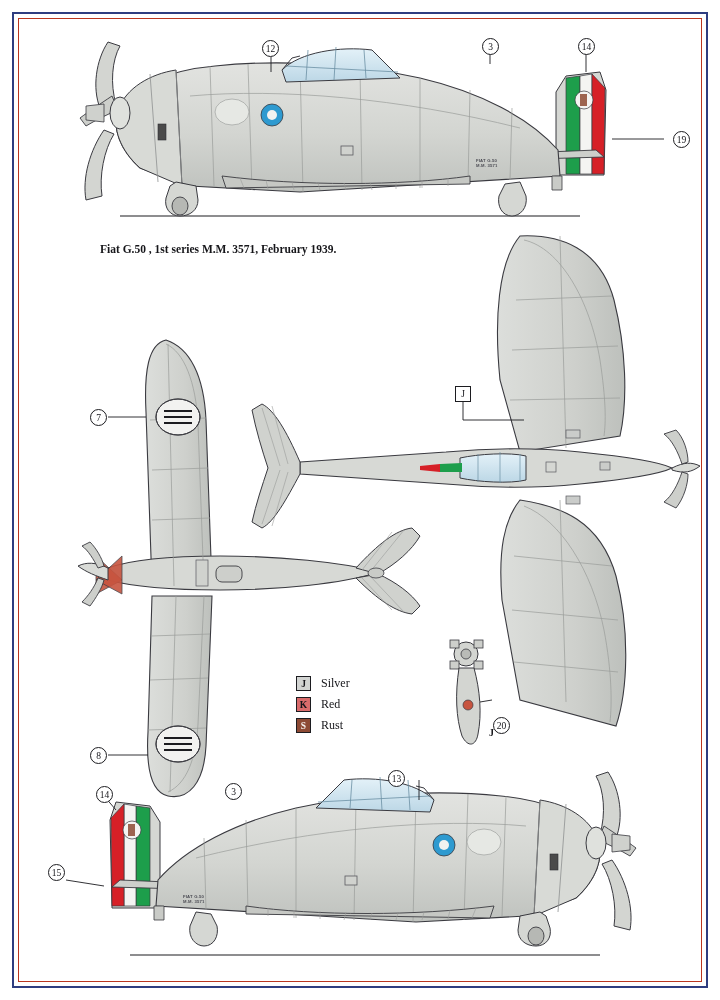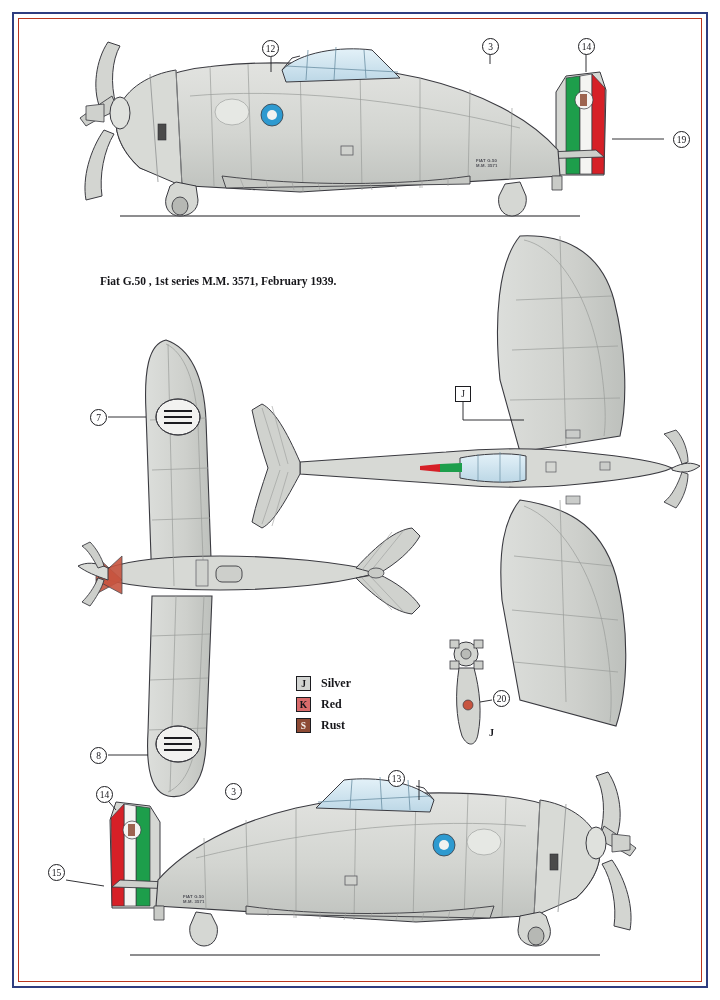--- a/index.html
+++ b/index.html
@@ -98,21 +98,21 @@
     align-items: center;
     justify-content: center;
     font-family: "Liberation Serif", serif;
     font-size: 9.5px;
     font-weight: bold;
     color: #15151a;
   }
   .legend-label {
     margin-left: 10px;
     font-family: "Liberation Serif", serif;
-    font-weight: bold;
+    font-weight: normal;
     font-size: 12px;
     color: #16161a;
   }
   .stencil {
     position: absolute;
     font-family: "Liberation Sans", sans-serif;
     font-size: 4.2px;
     font-weight: bold;
     color: #4a4a52;
     line-height: 1.25;
@@ -488,41 +488,41 @@
     </div>
   <div class="callout-sq" style="left:455px; top:386px;">
       <span>J</span>
     </div>
   <div class="callout" style="left:90px; top:747px;">
       <span>8</span>
     </div>
   <div class="callout" style="left:225px; top:783px;">
       <span>3</span>
     </div>
-  <div class="callout" style="left:493px; top:690px;">
+  <div class="callout" style="left:493px; top:717px;">
       <span>20</span>
     </div>
   <div class="callout" style="left:388px; top:770px;">
       <span>13</span>
     </div>
   <div class="callout" style="left:96px; top:786px;">
       <span>14</span>
     </div>
   <div class="callout" style="left:48px; top:864px;">
       <span>15</span>
     </div>
 
   <div class="prop-label" style="left:489px; top:727px;">J</div>
 
   <div class="stencil" style="left:476px; top:158px;">FIAT G.50
 M.M. 3571</div>
   <div class="stencil" style="left:183px; top:894px;">FIAT G.50
 M.M. 3571</div>
 
-  <div class="caption" style="left:100px; top:243px;margin-top:32px;">Fiat G.50 , 1st series M.M. 3571, February 1939.</div>
+  <div class="caption" style="left:100px; top:243px;">Fiat G.50 , 1st series M.M. 3571, February 1939.</div>
 
   <div class="legend">
     <div class="legend-row">
       <span class="swatch" style="background:#d2d4d2;">
           <span>J</span>
         </span>
       <span class="legend-label">Silver</span>
     </div>
     <div class="legend-row">
       <span class="swatch" style="background:#d96b6b;">

